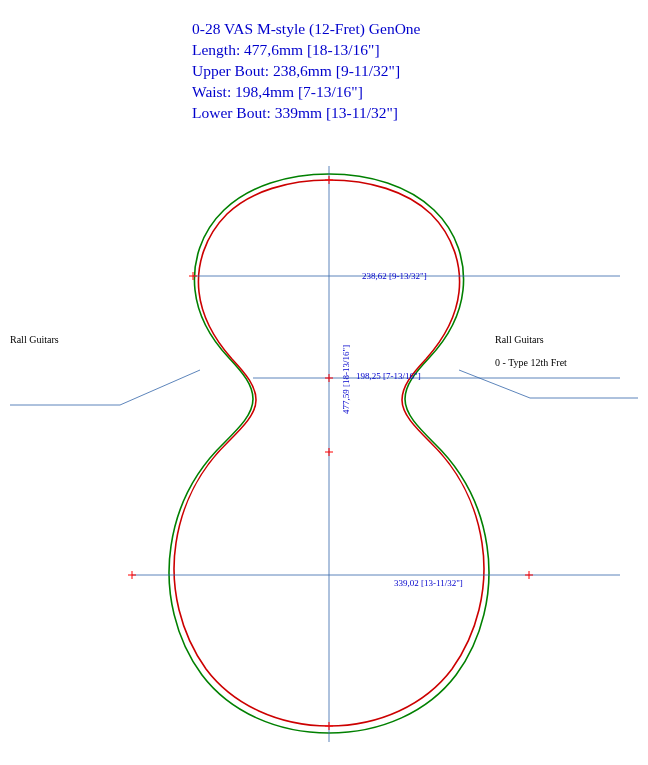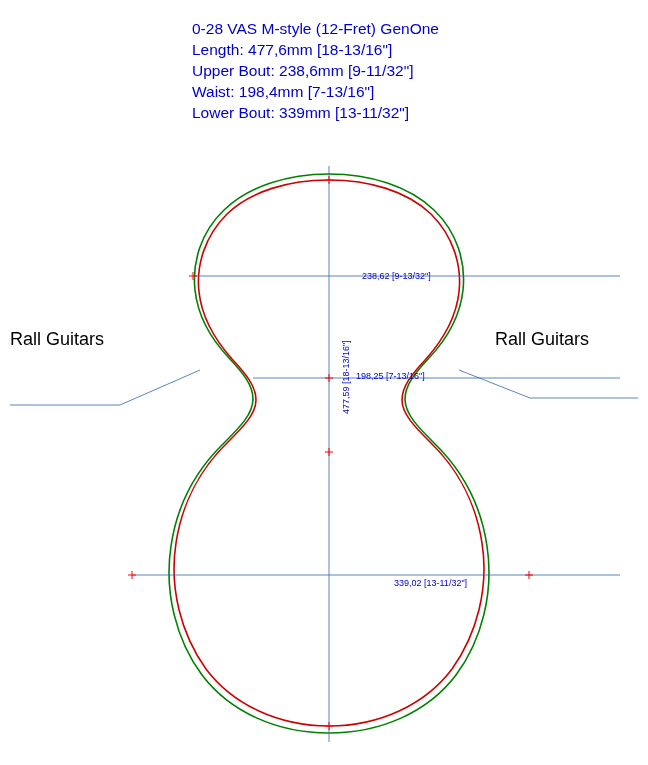--- a/index.html
+++ b/index.html
@@ -5,38 +5,38 @@
   html, body {
     margin: 0;
     padding: 0;
     background: #ffffff;
   }
   #root {
     position: relative;
     width: 648px;
     height: 765px;
     background: #ffffff;
-    font-family: Liberation Sans, sans-serif;
+    font-family: Liberation Serif, serif;
     overflow: hidden;
   }
   .title-block {
     position: absolute;
     left: 192px;
     top: 18px;
     color: #0000cc;
     font-size: 15.5px;
     line-height: 21px;
     white-space: nowrap;
   }
   .title-line { display: block; }
 
   .note {
     position: absolute;
     color: #000000;
-    font-size: 18px;
+    font-size: 10px;
     line-height: 23px;
     white-space: nowrap;
   }
   .note-left { left: 10px; top: 328px; }
   .note-right { left: 495px; top: 328px; }
   .note-line { display: block; }
 
   .dim-label {
     position: absolute;
     color: #0000cc;
@@ -136,20 +136,21 @@
     <span class="title-line">Waist: 198,4mm [7-13/16"]</span>
     <span class="title-line">Lower Bout: 339mm [13-11/32"]</span>
   </div>
 
   <div class="note note-left">
     <span class="note-line">Rall Guitars</span>
   </div>
 
   <div class="note note-right">
     <span class="note-line">Rall Guitars</span>
+    <span class="note-line">0 - Type 12th Fret</span>
   </div>
 
   <div class="dim-label" id="dim-upper-bout-label">238,62 [9-13/32"]</div>
   <div class="dim-label" id="dim-waist-label">198,25 [7-13/16"]</div>
   <div class="dim-label" id="dim-lower-bout-label">339,02 [13-11/32"]</div>
   <div class="dim-label" id="dim-length-label">477,59 [18-13/16"]</div>
 
 </div>
 
 </body></html>

